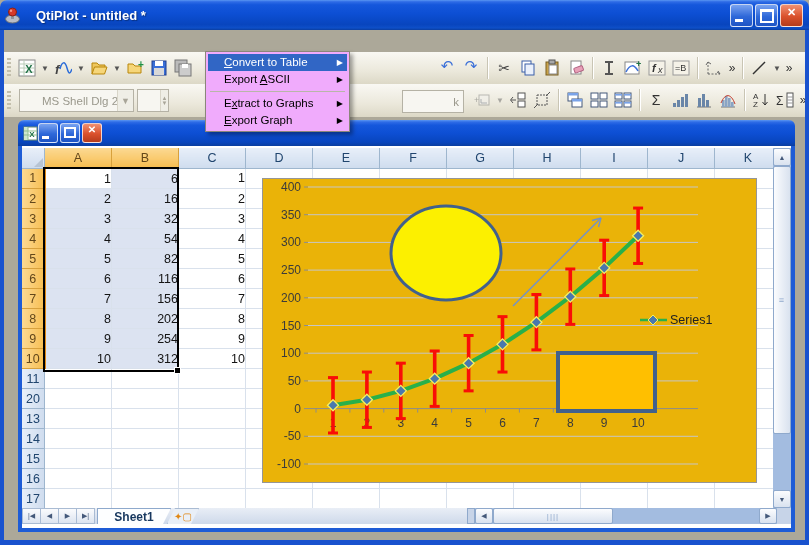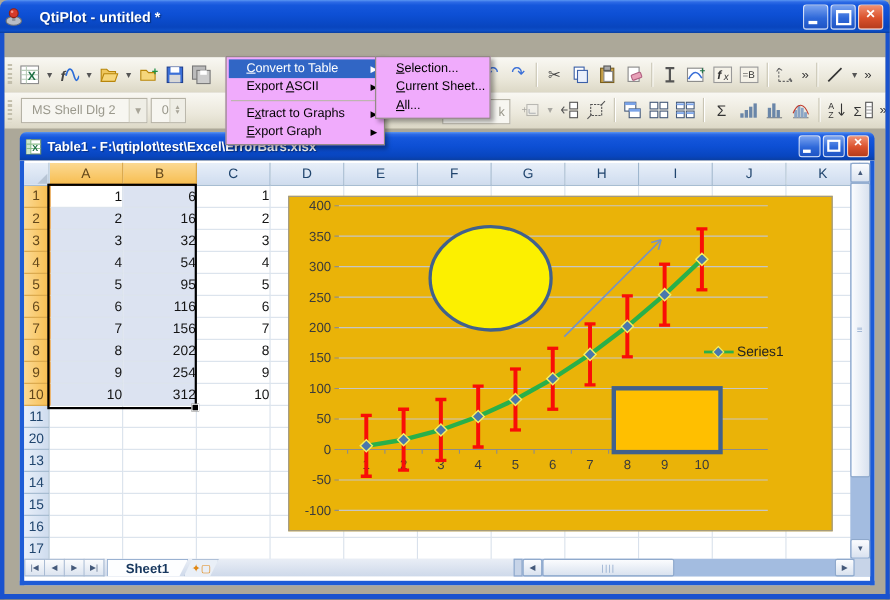--- a/index.html
+++ b/index.html
@@ -33,21 +33,21 @@
   #tb2{top:84px;height:33px;}
   .grip{width:4px;height:20px;margin:0 4px 0 3px;
     background:repeating-linear-gradient(180deg,#C3BFAC 0 2px,transparent 2px 4px);}
   .tsep{width:1px;height:22px;background:#C9C5B4;margin:0 4px;box-shadow:1px 0 0 #fff;}
   .tbtn{width:22px;height:22px;display:flex;align-items:center;justify-content:center;margin:0 1px;}
   .tbtn.narrow{width:10px;}
   .tbtn.dis{opacity:.45;filter:grayscale(.8);}
   .tbtn svg text{font-family:"Liberation Sans",sans-serif;}
   .combo{height:21px;background:#F7F6F1;border:1px solid #B5B2A5;display:flex;align-items:center;
     color:#9A988C;font-size:11.5px;}
-  .combo .cv{flex:1;padding-left:9px;white-space:nowrap;overflow:hidden;}
+  .combo .cv{flex:1;padding-left:22px;white-space:nowrap;overflow:hidden;}
   .combo .ca{width:15px;height:100%;display:flex;align-items:center;justify-content:center;
     color:#A8A598;font-size:9px;border-left:1px solid #D8D5C8;background:#EFEEE6;}
   #fontCombo{width:113px;margin-left:4px;}
   #sizeSpin{width:30px;margin-left:3px;}
   #colorCombo{position:absolute;left:398px;top:6px;width:60px;}
   .spinarr{width:13px;display:flex;flex-direction:column;align-items:center;line-height:5px;
     font-size:6px;color:#A8A598;border-left:1px solid #D8D5C8;height:100%;justify-content:center;background:#EFEEE6;}
   
   .workspace{position:absolute;left:4px;right:4px;top:117px;bottom:5px;background:#ACA899;}
   .doc{position:absolute;left:14px;top:3px;width:777px;height:412px;}
@@ -402,21 +402,20 @@
 
   <div class="workspace">
     <div class="doc">
       <div class="doctitle">
         <svg class="docicon" viewBox="0 0 15 15">
           <rect x="1" y="1" width="13" height="13" fill="#fff" stroke="#6E8F6E"></rect>
           <rect x="1" y="1" width="4" height="13" fill="#CDE6CD"></rect>
           <path d="M1 5h13M1 9h13M5 1v13" stroke="#8FBf8F" stroke-width="1"></path>
           <text x="9" y="11" font-size="8" font-weight="bold" fill="#1E7145" text-anchor="middle">X</text>
         </svg>
-        <span class="ttext">Table1 - F:\qtiplot\test\Excel\ErrorBars.xlsx</span>
         <div class="docbtns">
           <div class="wbtn">
               <div class="minbar"></div>
             </div>
           <div class="wbtn">
               <div class="maxrect"></div>
             </div>
           <div class="wbtn close">
               <div class="g">✕</div>
             </div>
@@ -491,21 +490,21 @@
                 <td class="cell"></td>
                 <td class="cell"></td>
                 <td class="cell"></td>
                 <td class="cell"></td>
                 <td class="cell"></td>
                 <td class="cell"></td>
               </tr>
               <tr>
                 <th class="rowh sel">5</th>
                 <td class="cell insel">5</td>
-                <td class="cell insel">95</td>
+                <td class="cell insel">82</td>
                 <td class="cell">5</td>
                 <td class="cell"></td>
                 <td class="cell"></td>
                 <td class="cell"></td>
                 <td class="cell"></td>
                 <td class="cell"></td>
                 <td class="cell"></td>
                 <td class="cell"></td>
                 <td class="cell"></td>
               </tr>
@@ -843,22 +842,17 @@
     </div>
   </div>
 
   <div class="menu" id="excelMenu">
       <div class="it hl"><u>C</u>onvert to Table<span class="arr">▶</span></div>
       <div class="it">Export <u>A</u>SCII<span class="arr">▶</span></div>
       <div class="sep"></div>
       <div class="it">E<u>x</u>tract to Graphs<span class="arr">▶</span></div>
       <div class="it"><u>E</u>xport Graph<span class="arr">▶</span></div>
     </div>
-  <div class="menu" id="convSub">
-      <div class="it"><u>S</u>election...</div>
-      <div class="it"><u>C</u>urrent Sheet...</div>
-      <div class="it"><u>A</u>ll...</div>
-    </div>
 
   <div class="frame-l"></div>
   <div class="frame-r"></div>
   <div class="frame-b"></div>
 </div>
 
 </body></html>

